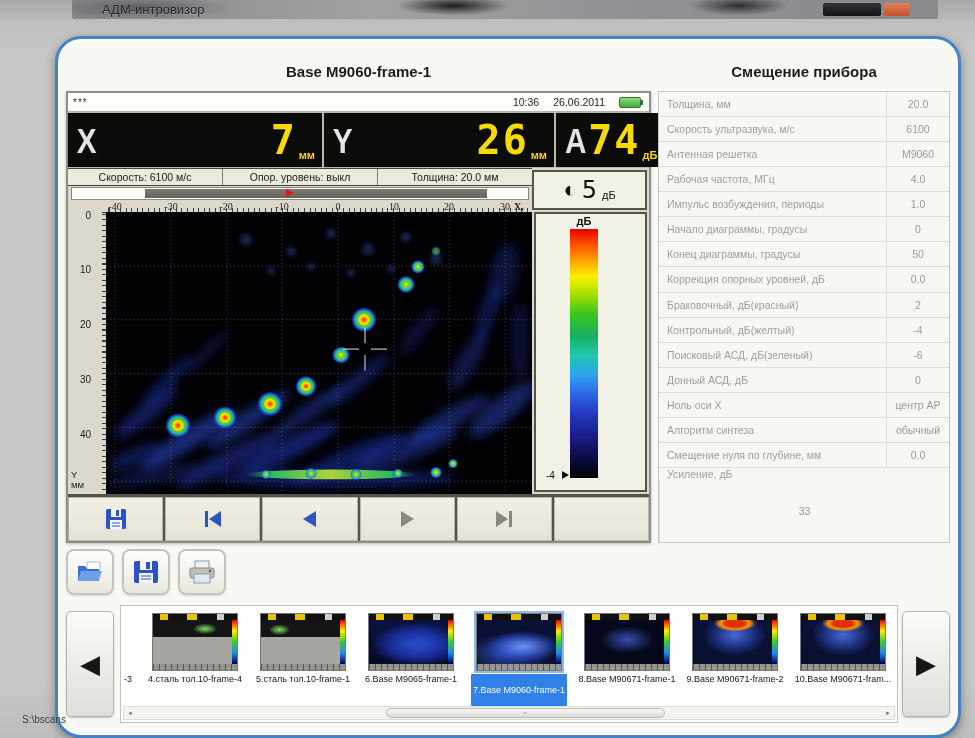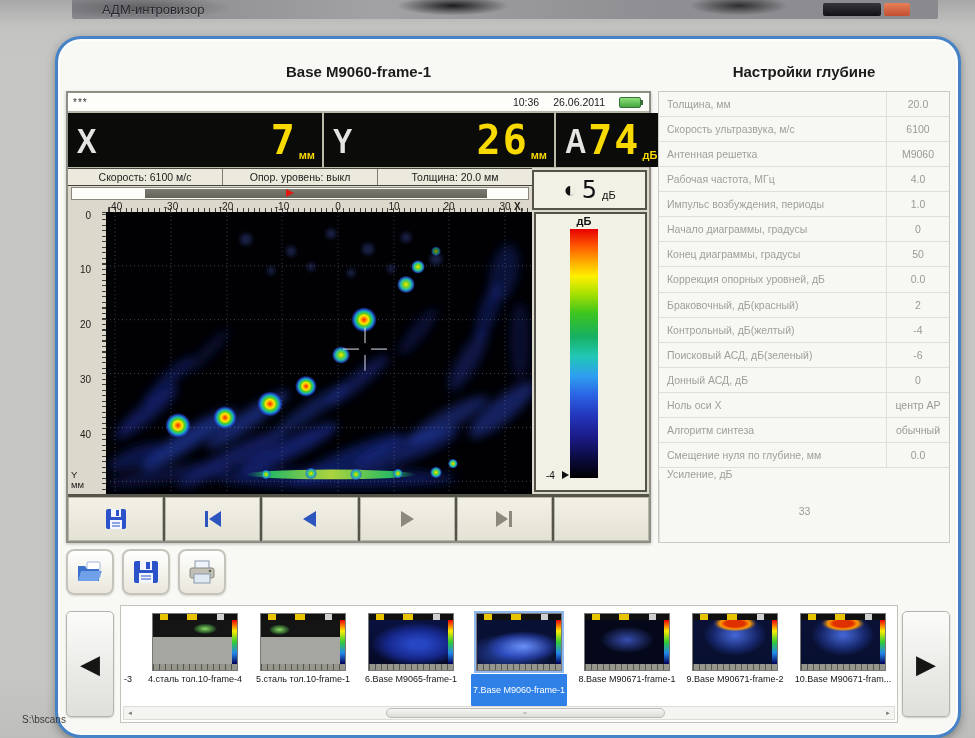--- a/index.html
+++ b/index.html
@@ -49,21 +49,21 @@
   .readout .ru{font-size:11px;font-weight:bold;color:#f8da00;align-self:flex-end;margin:0 0 6px 2px;}
   .r-x{flex:0 0 240px;} .r-y{flex:0 0 216px;} .r-a{flex:1;}
   .midrow{flex:none;height:44px;display:flex;}
   .mid-left{flex:0 0 464px;display:flex;flex-direction:column;}
   .infobar{flex:none;height:16px;display:flex;background:#ecead e;background:#eceadd;border-top:1px solid #44433c;border-bottom:1px solid #44433c;}
   .infoseg{flex:1;display:flex;align-items:center;justify-content:center;font-size:10.5px;color:#1d1d1a;border-right:1px solid #807e6f;}
   .infoseg:last-child{border-right:none;}
   .slider{position:relative;flex:none;height:11px;margin:1px 3px 0 3px;background:#fcfcf9;border:1px solid #8a887c;}
   .slider-fill{position:absolute;left:16%;right:9%;top:1px;bottom:1px;background:linear-gradient(#7c7b72,#64635a);}
   .slider-marker{position:absolute;left:47%;top:1px;width:0;height:0;border-top:4px solid transparent;border-bottom:4px solid transparent;border-left:8px solid #e01810;}
-  .xaxis{position:relative;flex:1;font-size:10px;color:#1d1d1a;}
+  .xaxis{position:relative;flex:1;font-size:10px;color:#1d1d1a;font-family:Liberation Serif, serif;}
   .xaxis .xtick{position:absolute;top:1px;transform:translateX(-50%);}
   .xaxis .xlabel{position:absolute;top:1px;left:446px;font-weight:bold;}
   .xaxis .xticks{position:absolute;left:38px;right:2px;bottom:0;height:4px;
     background:repeating-linear-gradient(90deg,#3c3c38 0 1px,transparent 1px 5.57px);background-position-x:3px;}
   .contrast{flex:1;margin:2px 2px 2px 0;border:2px solid #55544a;background:#f2f1e6;display:flex;align-items:center;justify-content:center;gap:5px;}
   .contrast .cicon{font-size:22px;line-height:1;color:#111;}
   .contrast .cval{font-size:24px;color:#111;font-family:"DejaVu Sans",sans-serif;}
   .contrast .cunit{font-size:11px;color:#111;align-self:flex-end;margin-bottom:7px;}
   .scanrow{flex:1;display:flex;min-height:0;}
   .yruler{flex:0 0 38px;position:relative;font-size:10px;color:#1d1d1a;}
@@ -135,21 +135,21 @@
   <span class="title">АДМ-интровизор</span>
   <span class="winbtns">
     <span class="winbtn-dark"></span>
     <span class="winbtn-close"></span>
   </span>
 </div>
 
 <div class="appwin">
 
   <div class="main-title">Base M9060-frame-1</div>
-  <div class="settings-title">Настройки глубине</div>
+  <div class="settings-title">Смещение прибора</div>
 
   <div class="device">
 
     <div class="dev-top">
       <span class="dev-top-left">***</span>
       <span class="dev-top-right">
         <span>10:36</span>
         <span>26.06.2011</span>
         <span class="battery"></span>
       </span>

